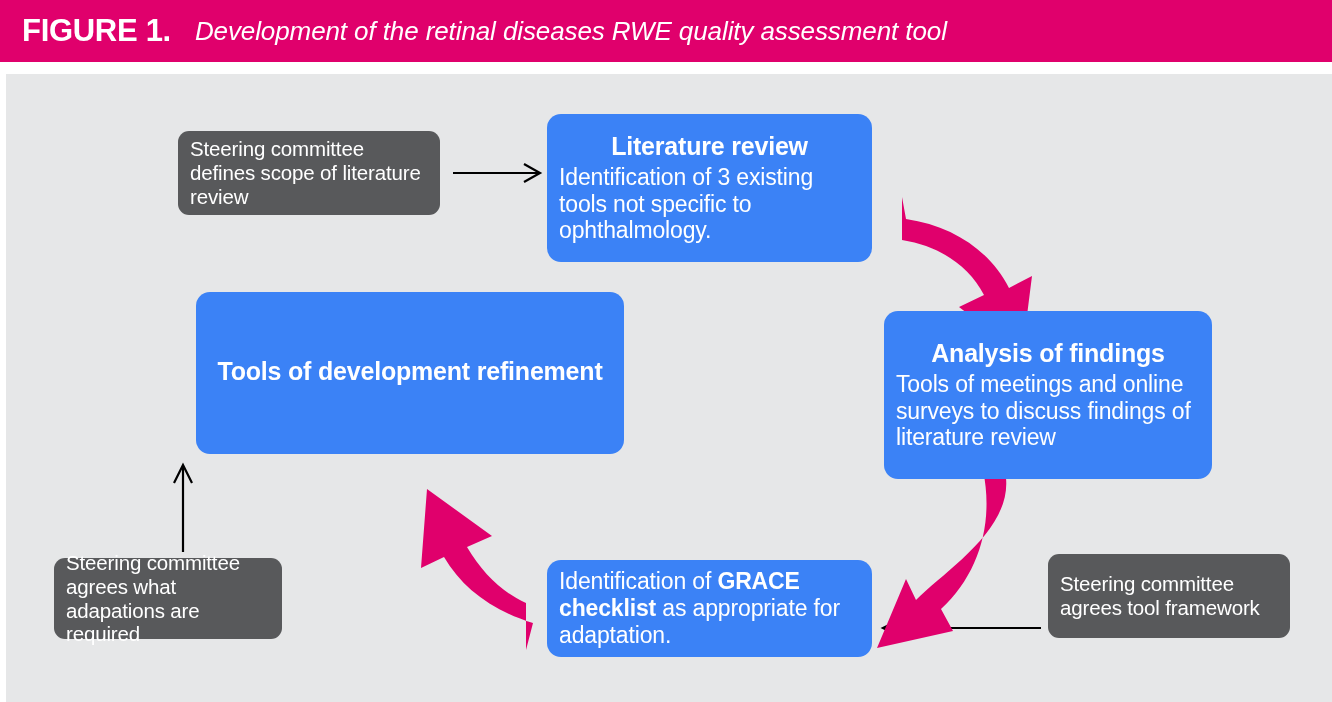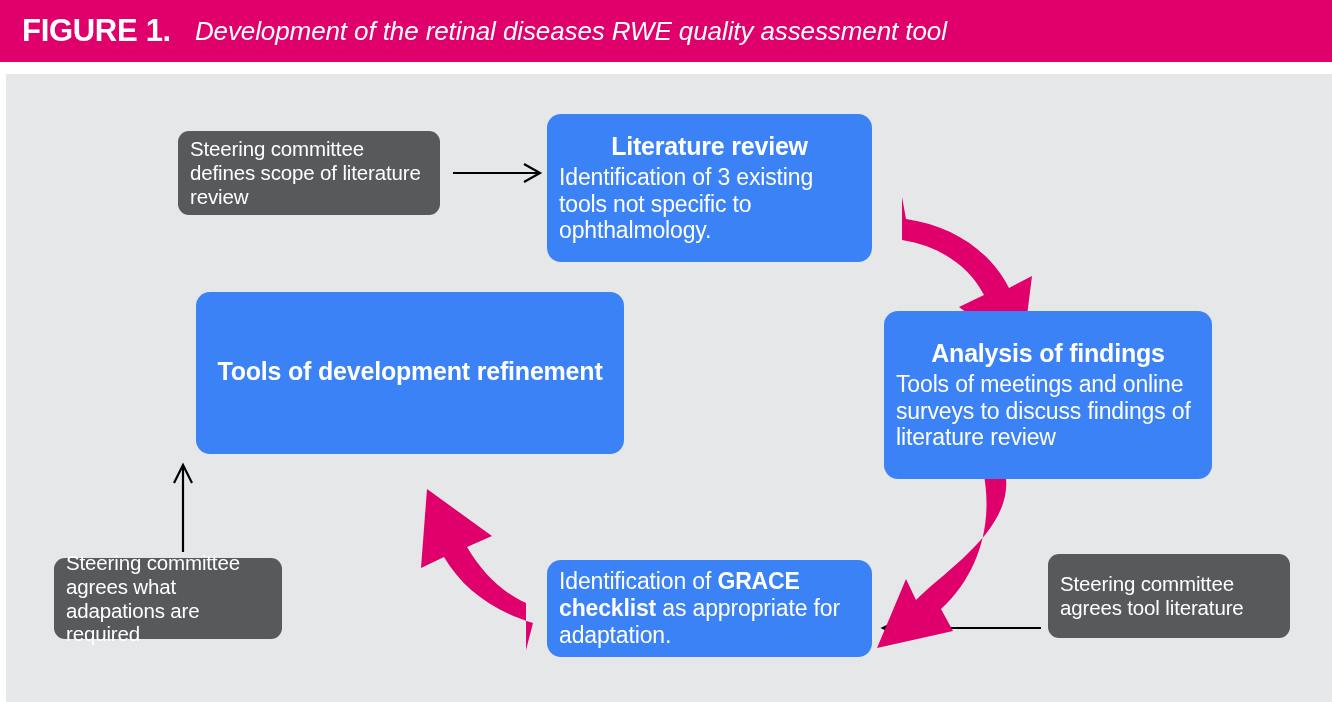--- a/index.html
+++ b/index.html
@@ -190,17 +190,17 @@
 
     <div id="node-tools" class="node primary">
       <div class="node-title">Tools of development refinement</div>
     </div>
 
     <div id="node-steering-adapt" class="node secondary">
       <div class="node-body">Steering committee agrees what adapations are required</div>
     </div>
 
     <div id="node-steering-frame" class="node secondary">
-      <div class="node-body">Steering committee agrees tool literature</div>
+      <div class="node-body">Steering committee agrees tool framework</div>
     </div>
 
   </div>
 </div>
 
 </body></html>

